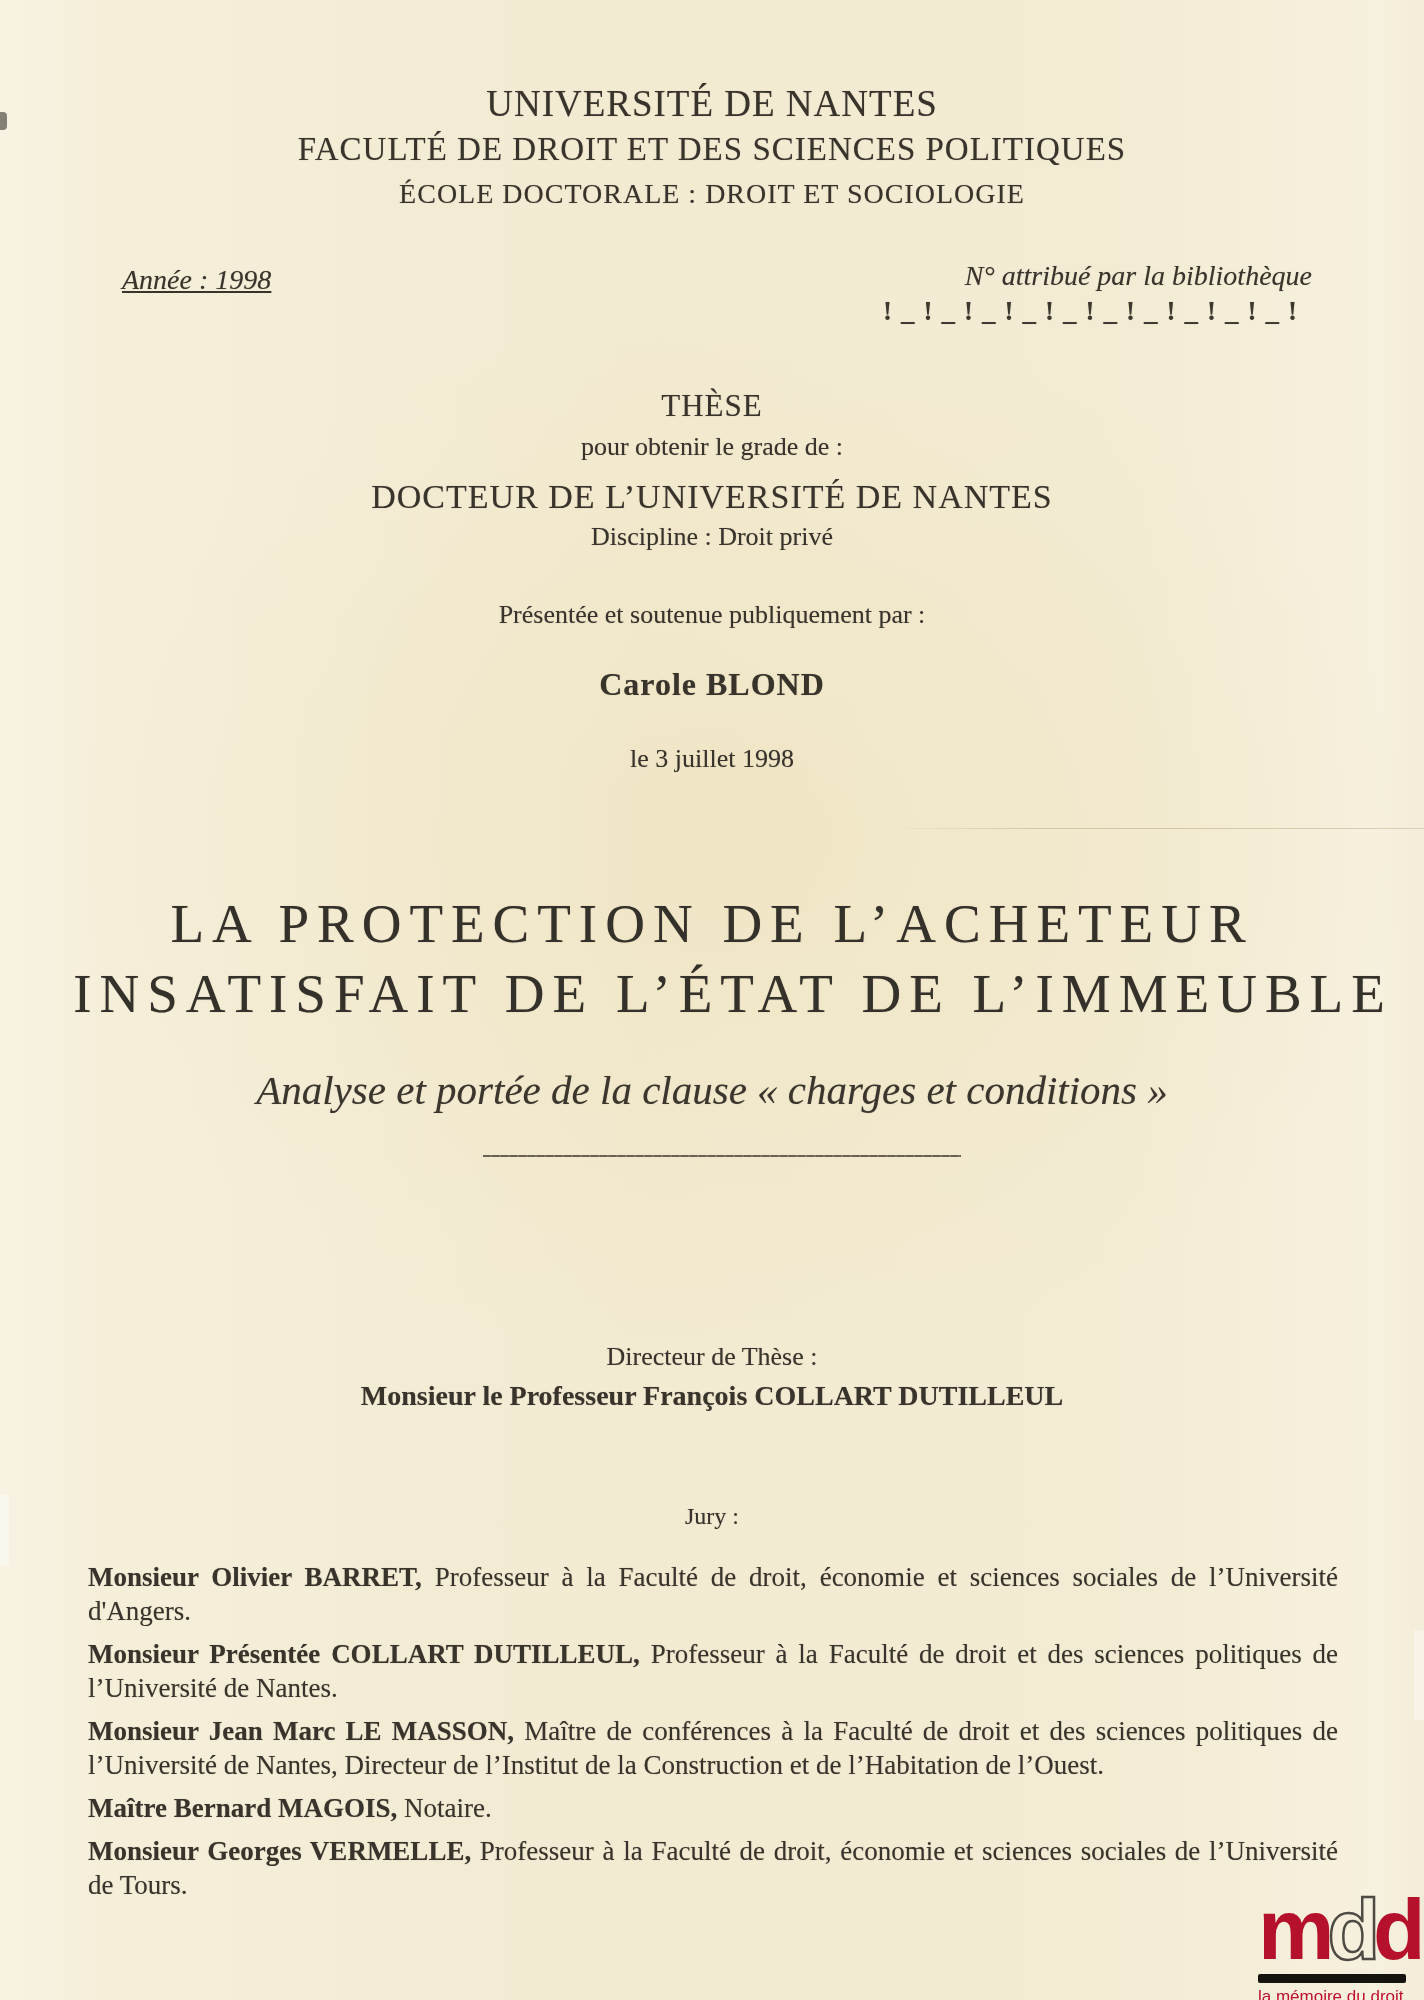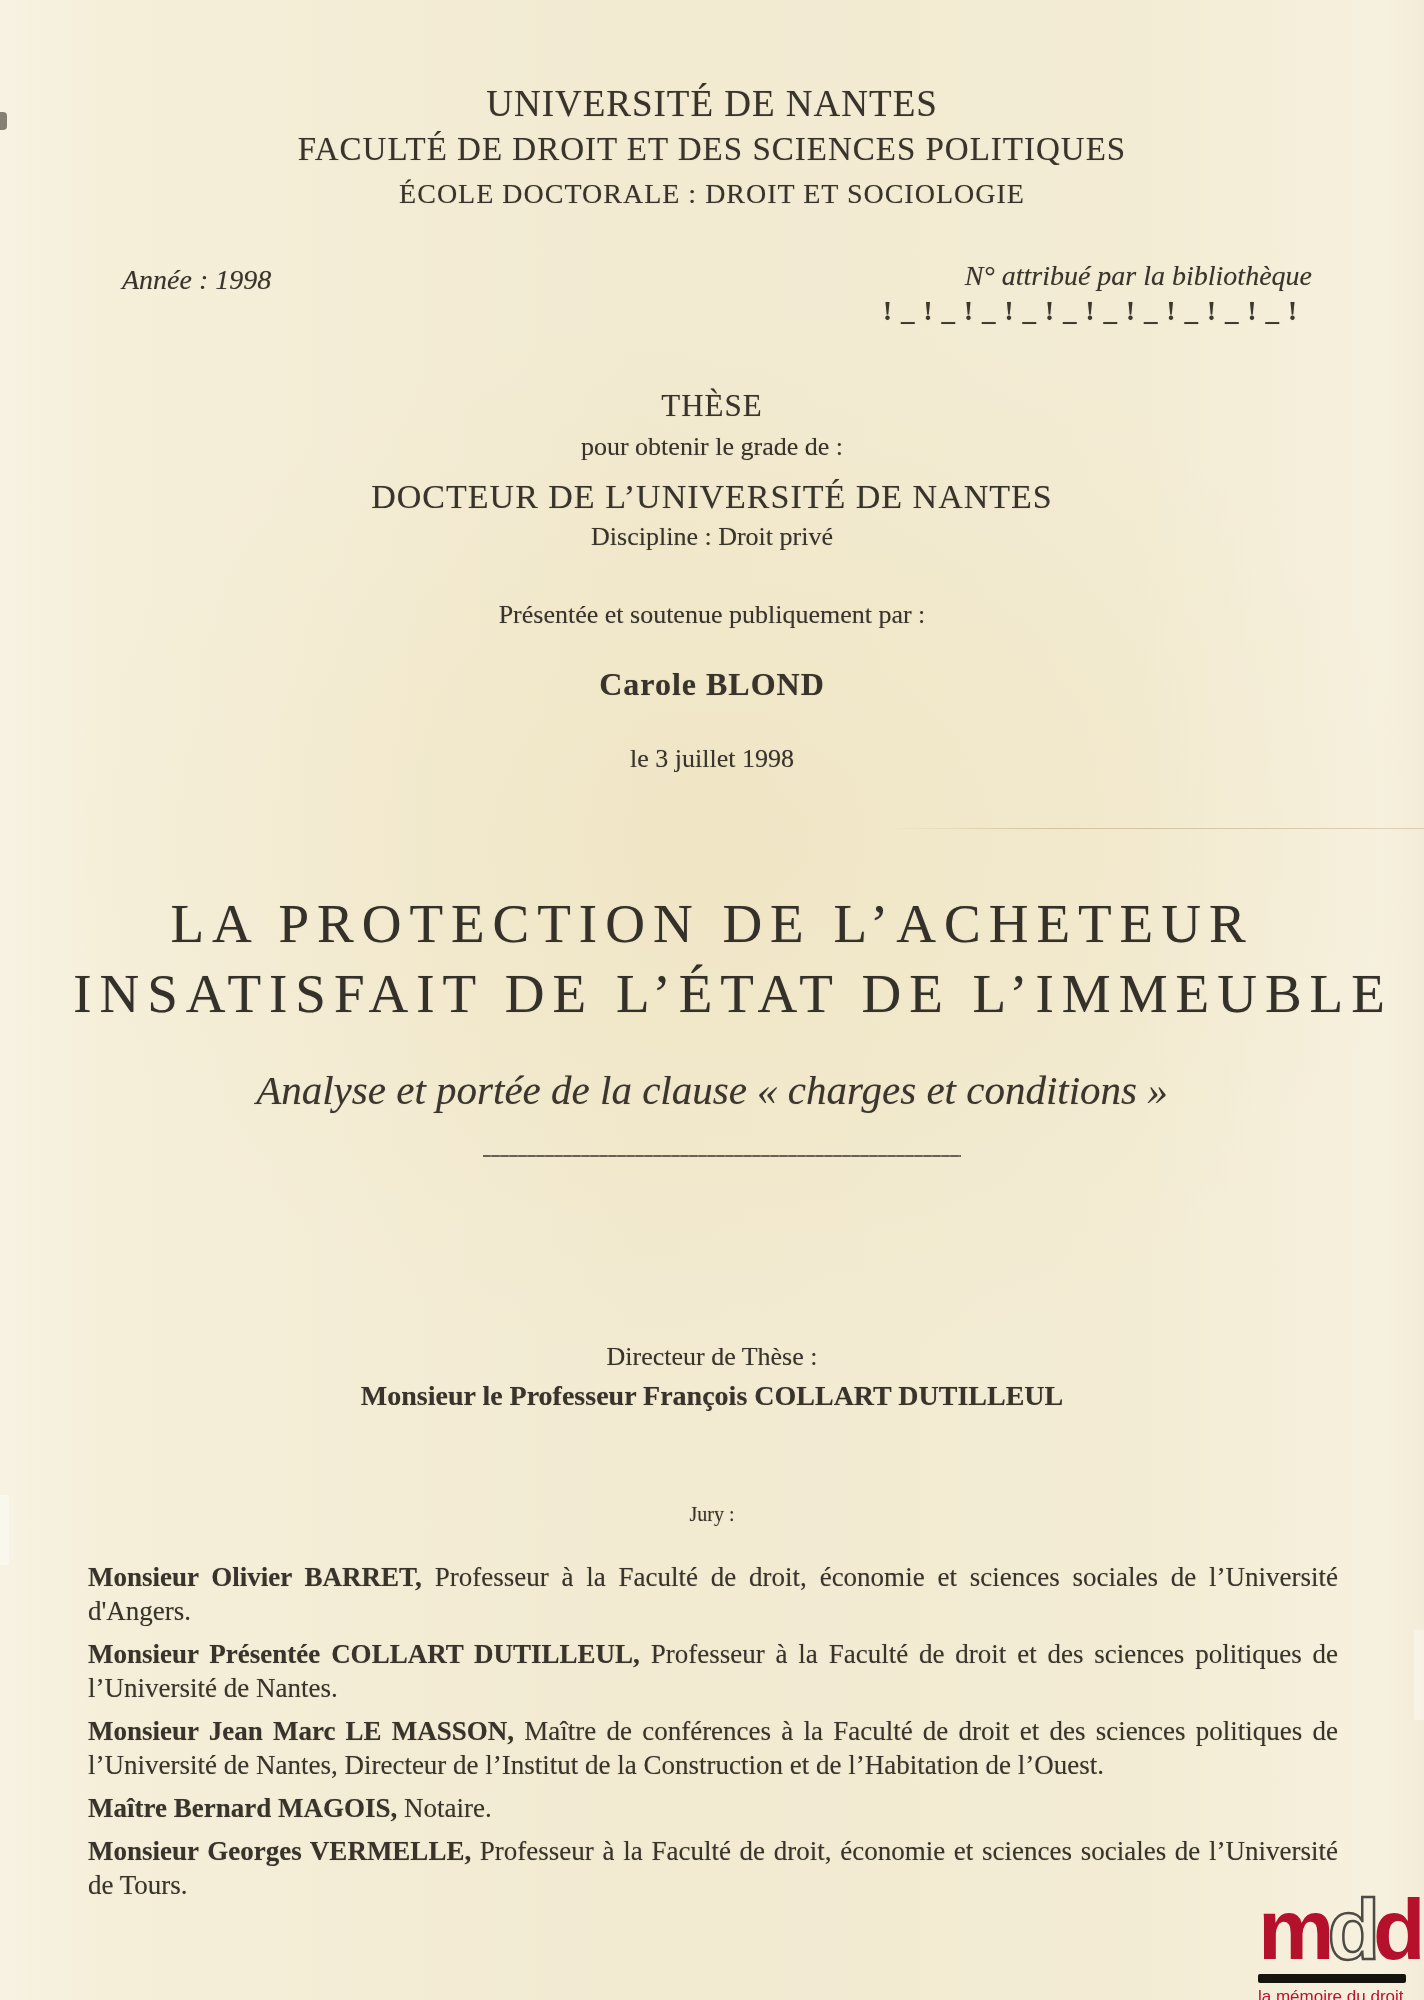--- a/index.html
+++ b/index.html
@@ -16,21 +16,21 @@
     color:#38342b;
   }
   .abs{position:absolute;left:0;right:0;}
   .center{text-align:center;}
   .ink{text-shadow:0 0 1px rgba(60,50,40,0.35);}
 
   .hdr1{top:82px;font-size:37px;letter-spacing:1px;}
   .hdr2{top:131px;font-size:33px;letter-spacing:1px;}
   .hdr3{top:178px;font-size:28px;letter-spacing:1px;}
 
-  .year{top:264px;left:122px;right:auto;font-size:28px;font-style:italic;}
+  .year{top:264px;left:122px;right:auto;font-size:28px;font-style:italic;text-decoration:underline;}
   .libnum{top:260px;left:auto;right:112px;font-size:28px;font-style:italic;}
   .blanks{top:296px;left:auto;right:118px;font-size:27px;font-weight:bold;letter-spacing:9px;color:#3c382e;}
 
   .these{top:388px;font-size:31px;letter-spacing:1px;}
   .grade{top:432px;font-size:26px;}
   .degree{top:478px;font-size:34px;letter-spacing:1px;}
   .disc{top:522px;font-size:26px;}
   .present{top:600px;font-size:26px;}
   .author{top:666px;font-size:32px;font-weight:bold;letter-spacing:1px;}
   .datefield{top:744px;font-size:26px;}
@@ -40,21 +40,21 @@
   .subtitle{top:1066px;font-size:41px;font-style:italic;color:#3a362d;}
   .subdivider{position:absolute;top:1155px;left:483px;width:478px;height:2px;
     background:repeating-linear-gradient(90deg,#51493c 0 7px,#6b6152 7px 9px);opacity:.85;}
 
   .crease{position:absolute;top:828px;left:888px;width:536px;height:1px;
     background:linear-gradient(90deg,rgba(170,150,105,0),rgba(170,150,105,0.45) 30%,rgba(170,150,105,0.35));}
 
   .dirlabel{top:1342px;font-size:26px;}
   .dirname{top:1380px;font-size:28px;font-weight:bold;}
 
-  .jurylabel{top:1503px;font-size:20px;}
+  .jurylabel{top:1503px;font-size:24px;}
   .jury{position:absolute;top:1560px;left:88px;width:1254px;font-size:27px;line-height:1.26;}
   .jury p{margin:0 4px 9px 0;text-align:justify;}
   .jury b{font-weight:bold;}
 
   .logo{position:absolute;left:1258px;top:1886px;width:166px;}
   .logo-word{font-family:"Liberation Sans","DejaVu Sans",sans-serif;
     font-weight:bold;font-size:86px;line-height:1;letter-spacing:-7px;color:#b5102c;
     display:flex;align-items:flex-end;}
   .logo-d-outline{color:rgba(242,235,214,0.05);-webkit-text-stroke:2.5px #4e4b44;}
   .logo-bar{margin-top:2px;width:148px;height:9px;background:#16140f;border-radius:2px;}

